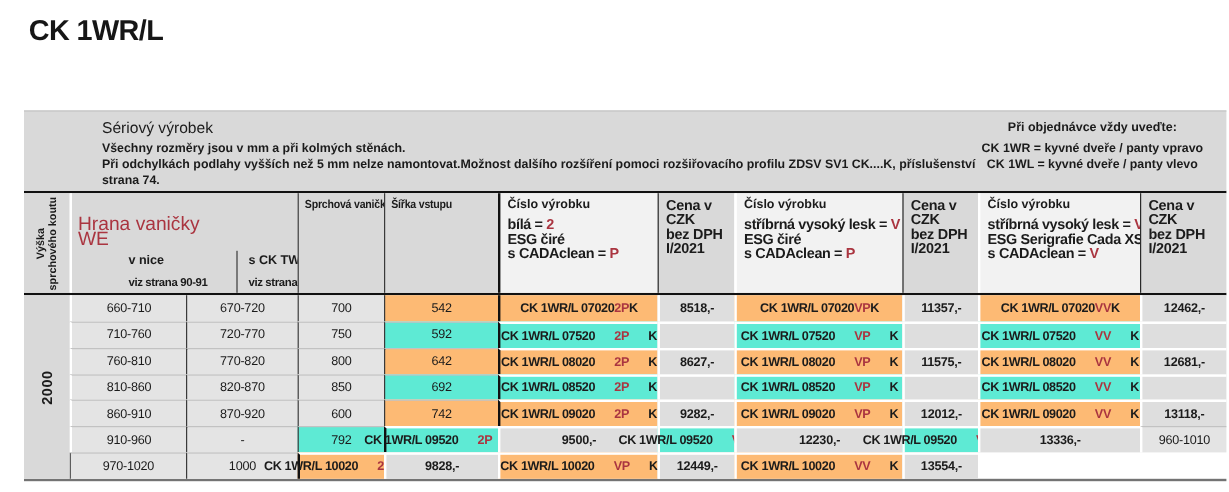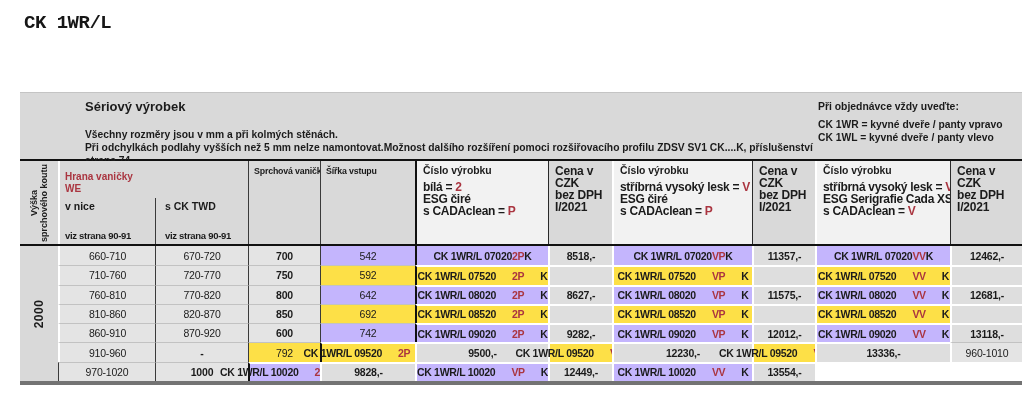--- a/index.html
+++ b/index.html
@@ -1,82 +1,82 @@
 <!DOCTYPE html>
 <html><head>
 <meta charset="utf-8">
 <style>
   html,body{margin:0;padding:0;background:#fff;}
   .page{
     position:relative;width:1024px;height:410px;background:#ffffff;overflow:hidden;
     font-family:"Liberation Sans","DejaVu Sans",sans-serif;color:#1b1b1b;
   }
   .page-title{
-    position:absolute;left:24px;top:12px;font-size:19px;font-weight:bold;
-    letter-spacing:-0.5px;color:#161616;font-family:Liberation Mono, monospace;
+    position:absolute;left:24px;top:12px;font-size:24px;font-weight:bold;
+    letter-spacing:-0.5px;color:#161616;
   }
   .tbl{position:absolute;left:20px;top:92px;width:1002px;}
   
   .intro{
     position:relative;height:67px;background:#d9d9d9;box-sizing:border-box;
     border-top:1px solid #c4c4c4;
   }
   .intro-left{position:absolute;left:65px;top:6px;white-space:nowrap;}
-  .intro-heading{font-size:13px;font-weight:bold;margin-bottom:14px;}
+  .intro-heading{font-size:13px;font-weight:normal;margin-bottom:4px;}
   .intro-line{font-size:10.3px;font-weight:bold;line-height:13px;}
-  .intro-right{position:absolute;left:798px;top:8px;white-space:nowrap;}
+  .intro-right{position:absolute;left:798px;top:8px;white-space:nowrap;text-align:center;}
   .order-heading{font-size:10.4px;font-weight:bold;margin-bottom:6px;}
   .order-line{font-size:10.3px;font-weight:bold;line-height:13px;}
   
   .colheads{
     display:grid;height:87px;box-sizing:border-box;
     grid-template-columns:38px 190px 72px 95px 133px 64px 140px 63px 135px 72px;
     border-top:2px solid #111;border-bottom:2px solid #111;
   }
   .hcell{box-sizing:border-box;background:#d9d9d9;position:relative;}
   .vtext{
     position:absolute;left:50%;top:50%;transform:translate(-50%,-50%) rotate(-90deg);
     white-space:nowrap;font-size:9px;font-weight:bold;line-height:10px;text-align:center;
   }
   .hc-hrana{display:flex;flex-direction:column;}
-  .hrana-banner{padding:10px 0 0 5px;font-size:10px;font-weight:bold;line-height:12px;}
-  .hrana-sub{flex:1;display:grid;grid-template-columns:95px 93px;margin-top:3px;}
+  .hrana-banner{padding:21px 0 0 5px;font-size:16px;font-weight:normal;line-height:12px;}
+  .hrana-sub{flex:1;display:grid;grid-template-columns:95px 93px;margin-top:3px;padding-left:42px;}
   .hsub{display:flex;flex-direction:column;justify-content:space-between;
         padding:2px 3px 3px 5px;font-size:10.5px;font-weight:bold;box-sizing:border-box;}
   .hsub-r{border-left:1px solid #3a3a3a;padding-left:9px;}
   .ref{font-size:9.5px;letter-spacing:-0.3px;}
   .hc-top{padding:4px 2px 0 5px;font-weight:bold;font-size:9.8px;white-space:nowrap;}
   .squish{display:inline-block;transform:scaleX(0.9);transform-origin:left center;letter-spacing:-0.2px;}
   .hc-prod{background:#f2f2f2;padding:4px 2px 0 6px;}
   .ph-title{font-size:10.4px;font-weight:bold;margin-bottom:5px;}
   .ph-line{font-size:12px;font-weight:bold;line-height:12px;letter-spacing:-0.3px;white-space:nowrap;}
   .hc-price{padding:4px 2px 0 6px;}
   .pr-line{font-size:12px;font-weight:bold;line-height:12px;letter-spacing:-0.2px;}
   .bl-white{border-left:2px solid #fff;}
   .bl-dark{border-left:1px solid #3a3a3a;}
   .bl-black{border-left:2px solid #111;}
   .bl-darkthin{border-left:1px solid #2a2a2a;}
   
   .tbody{
-    display:grid;height:139px;box-sizing:border-box;
+    display:grid;height:155px;box-sizing:border-box;
     grid-template-columns:38px 97px 93px 72px 95px 133px 64px 140px 63px 135px 72px;
     grid-template-rows:repeat(7,1fr);
-    border-bottom:4px solid #737373;
+    border-bottom:2px solid #737373;
   }
   .bcell{
     display:flex;align-items:center;justify-content:center;
     font-size:10.5px;letter-spacing:-0.2px;box-sizing:border-box;white-space:nowrap;
   }
   .c-height{grid-column:1;grid-row:1 / span 7;background:#d9d9d9;position:relative;}
   .vnum{position:absolute;left:50%;top:50%;transform:translate(-50%,-50%) rotate(-90deg);
         font-size:12px;font-weight:bold;letter-spacing:0.5px;}
   .c-range{background:#e4e4e4;}
-  .c-van{background:#e4e4e4;font-weight:bold;}
-  .wbg{background:#c4b5fd;}
-  .gbg{background:#fde047;}
+  .c-van{background:#e4e4e4;font-weight:normal;}
+  .wbg{background:#fdba74;}
+  .gbg{background:#5eead4;}
   .c-price{background:#dedede;font-weight:bold;}
   .c-code{font-weight:bold;letter-spacing:-0.3px;}
   .ht{border-top:1px solid #c2c2c2;}
   .wt{border-top:2px solid #fff;gap:16px;}
   .red{color:#aa3540;}
 </style>
 </head>
 <body>
 
 <div class="page">

